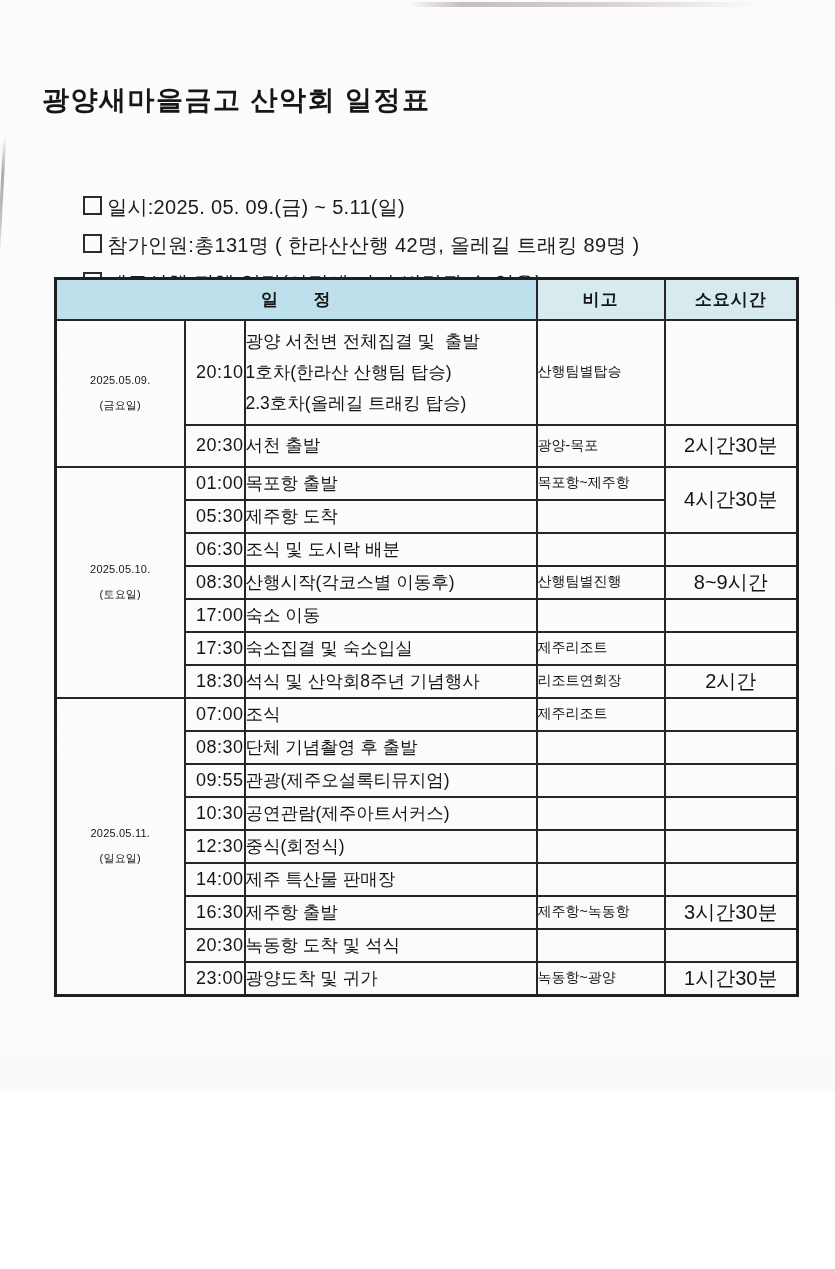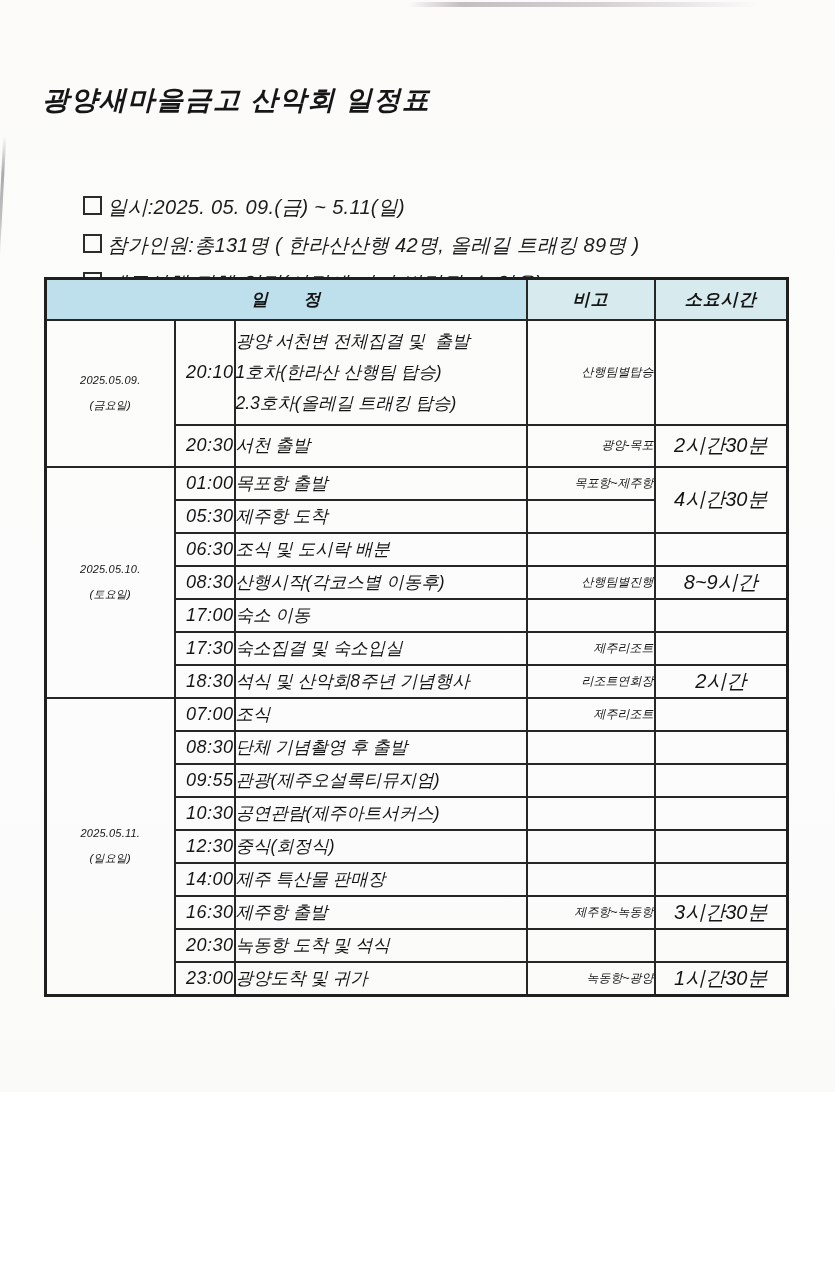--- a/index.html
+++ b/index.html
@@ -2,21 +2,20 @@
 <html><head>
 <meta charset="utf-8">
 <style>
   html,body{margin:0;padding:0;}
   body{width:835px;height:1269px;background:#ffffff;}
   .page{
     position:relative;width:835px;height:1092px;overflow:hidden;
     background:linear-gradient(180deg,#fcfbfa 0%,#fbfcfb 60%,#fafbf9 100%);
     font-family:"Liberation Sans","DejaVu Sans",sans-serif;
     color:#1c1c1c;
-    font-style:italic;
   }
   
   .streak-top{
     position:absolute;left:408px;top:2px;width:352px;height:5px;border-radius:2px;
     background:linear-gradient(90deg,rgba(150,140,150,0) 0%,rgba(150,140,150,.55) 15%,rgba(175,165,175,.5) 55%,rgba(150,140,150,0) 100%);
   }
   .edge-left{
     position:absolute;left:0;top:136px;width:3px;height:125px;transform:rotate(3deg);
     background:linear-gradient(180deg,rgba(90,90,95,0),rgba(90,90,95,.5) 30%,rgba(90,90,95,.35) 70%,rgba(90,90,95,0));
   }
@@ -26,41 +25,41 @@
     font-size:27px;font-weight:700;letter-spacing:1.5px;color:#161616;
   }
   .info{position:absolute;left:48px;top:150px;}
   .info-line{height:38px;line-height:38px;font-size:20px;letter-spacing:.3px;white-space:pre;}
   .chk{
     display:inline-block;width:15px;height:15px;border:2px solid #2b2b2b;
     margin-right:5px;vertical-align:-1px;background:transparent;
   }
   
   table.sched-table{
-    position:absolute;left:44px;top:277px;width:742px;
+    position:absolute;left:54px;top:277px;width:742px;
     border-collapse:collapse;table-layout:fixed;
     border:3px solid #1f1f1f;
   }
   .sched-table td{
     border:2px solid #262626;padding:0;vertical-align:middle;
     font-size:17px;color:#151515;overflow:hidden;
   }
   tr.r-head{height:41px;}
   .h{text-align:center;font-size:19px;font-weight:600;letter-spacing:1px;}
   .h-sched{background:#bedfec;white-space:pre;}
   .h-side{background:#d7ebee;margin-top:29px;}
   tr.r-d1a{height:105px;}
   tr.r-d1b{height:42px;}
   tr.r-d2{height:31px;}
   tr.r-d3{height:30px;}
   td.date{text-align:center;line-height:25px;font-size:11px;letter-spacing:.2px;}
   td.time{text-align:right;font-size:18px;letter-spacing:.5px;}
   td.schedule{text-align:left;}
   td.schedule .line{white-space:pre;line-height:31px;font-size:17.5px;}
-  td.note{text-align:right;font-size:12px;margin-top:19px;}
+  td.note{text-align:left;font-size:14px;margin-top:19px;}
   td.dur{text-align:center;font-size:20px;}
   
   .qr{position:absolute;left:820px;top:1177px;width:15px;height:40px;}
 </style>
 </head>
 <body>
 
 <div class="page">
 
   <div class="streak-top"></div>

